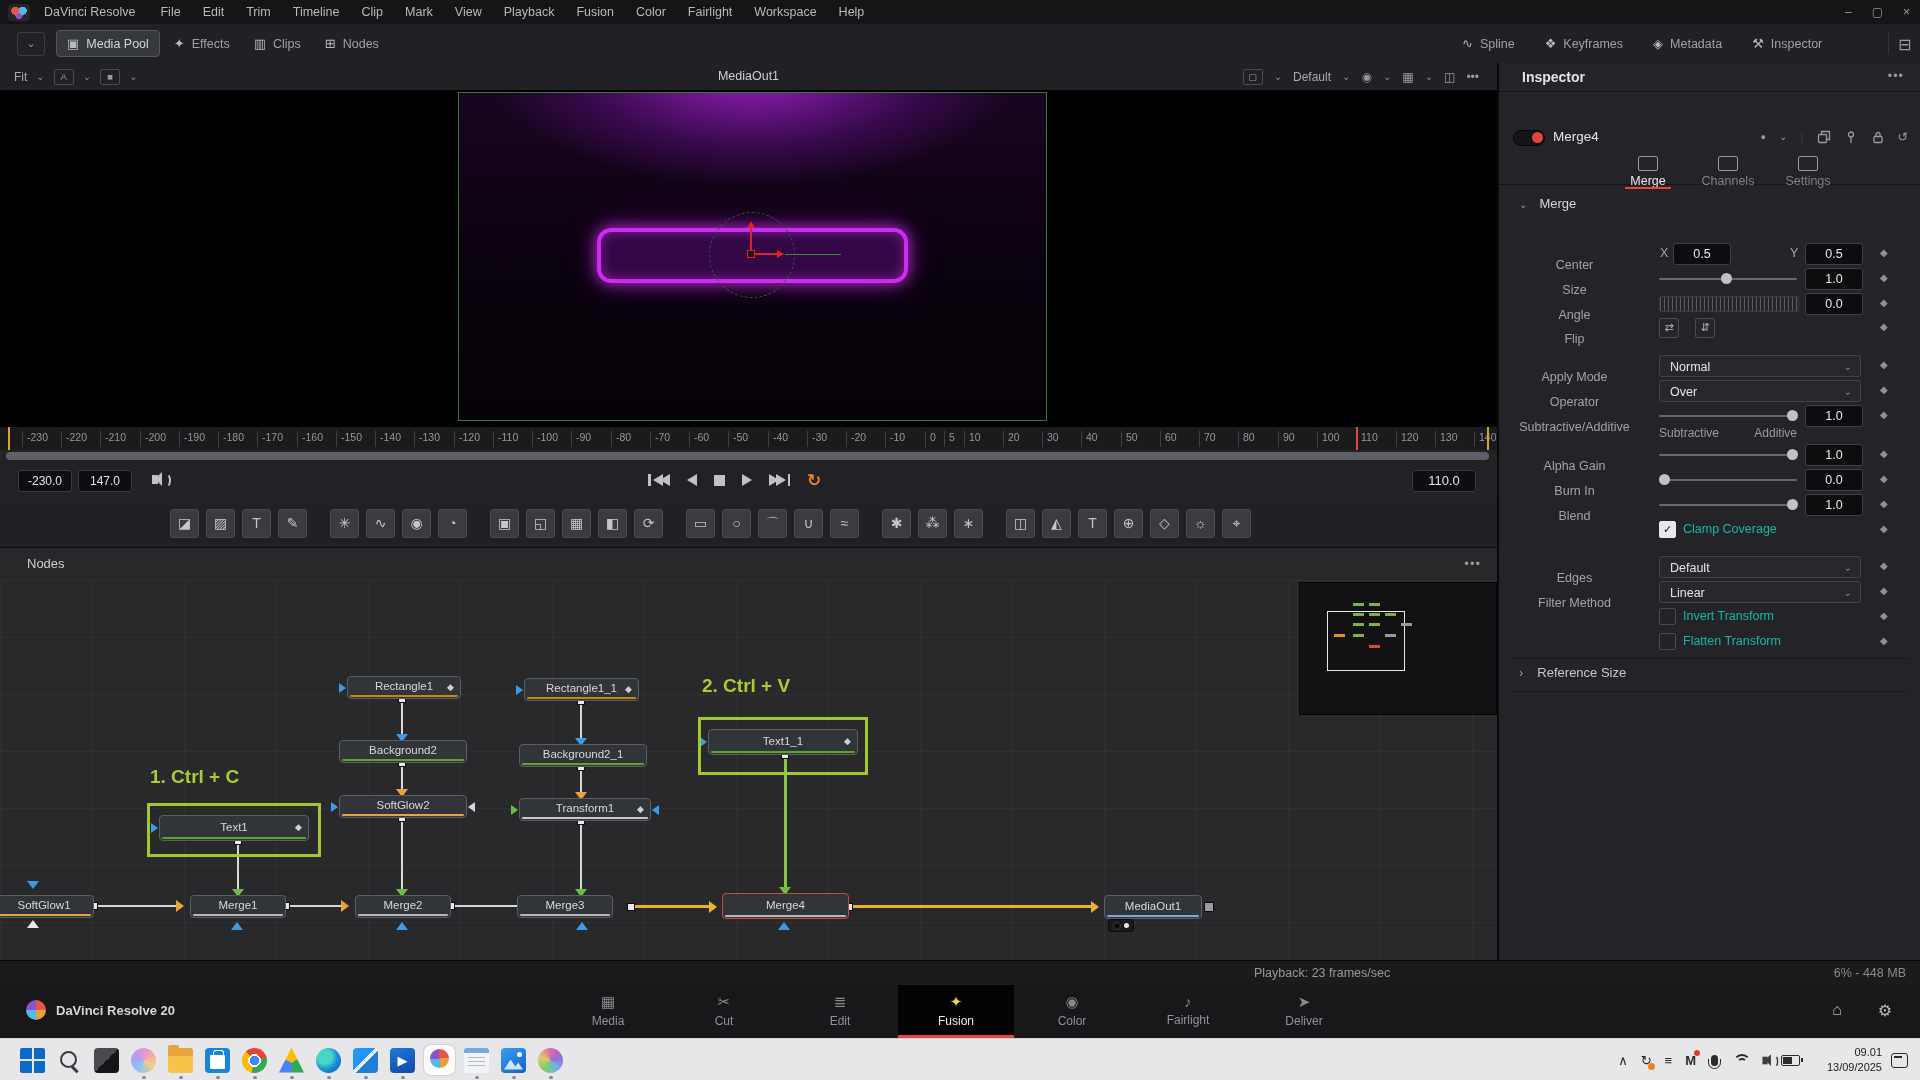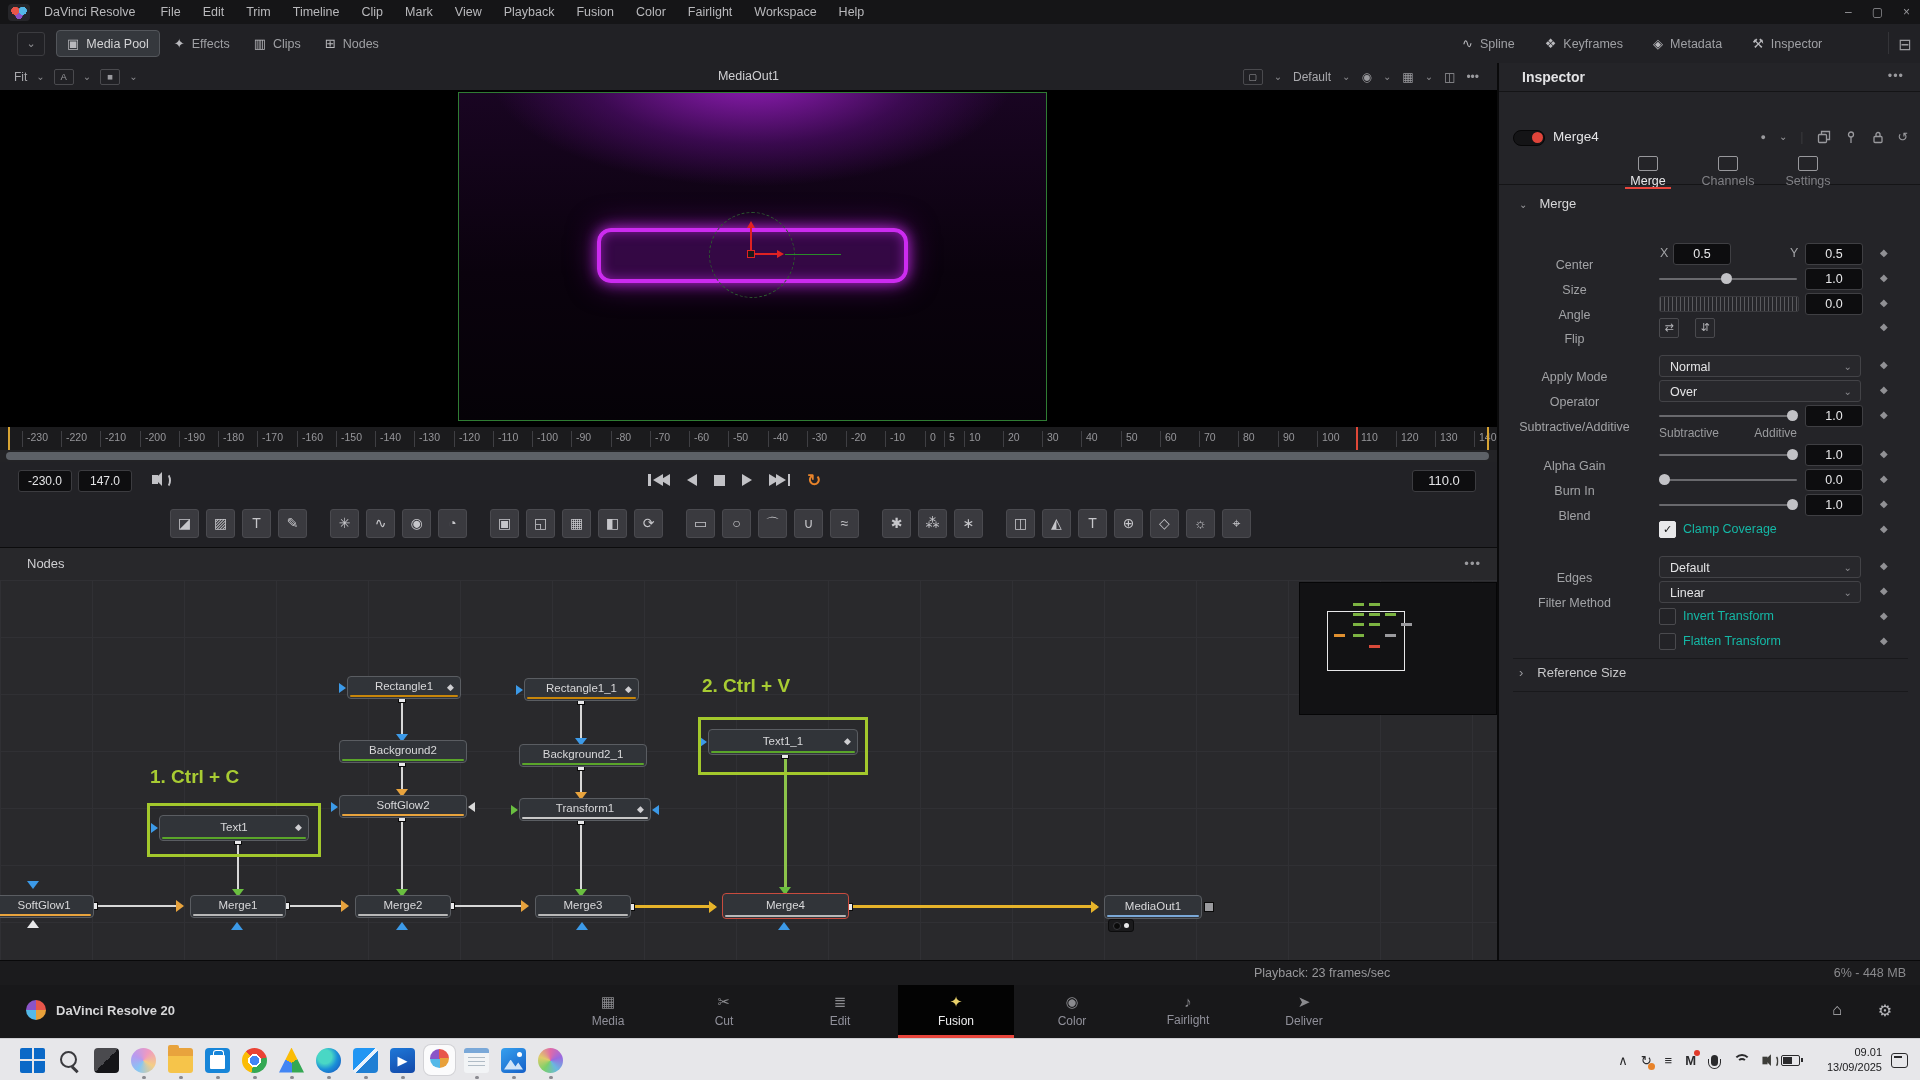--- a/index.html
+++ b/index.html
@@ -538,21 +538,21 @@
     </div><div class="node" style="left: 190px; top: 315px; width: 94px; height: 21px;">
 
       <span class="n-label">Merge1</span>
 
       <span class="n-line" style="background: rgb(184, 184, 184);"></span>
     </div><div class="node" style="left: 355px; top: 315px; width: 94px; height: 21px;">
 
       <span class="n-label">Merge2</span>
 
       <span class="n-line" style="background: rgb(184, 184, 184);"></span>
-    </div><div class="node" style="left: 535px; top: 315px; width: 94px; height: 21px;">
+    </div><div class="node" style="left: 517px; top: 315px; width: 94px; height: 21px;">
 
       <span class="n-label">Merge3</span>
 
       <span class="n-line" style="background: rgb(184, 184, 184);"></span>
     </div><div class="node selected" style="left: 722px; top: 313px; width: 125px; height: 24px;">
 
       <span class="n-label">Merge4</span>
 
       <span class="n-line" style="background: rgb(184, 184, 184);"></span>
     </div><div class="node" style="left: 1104px; top: 315px; width: 96px; height: 22px;">

